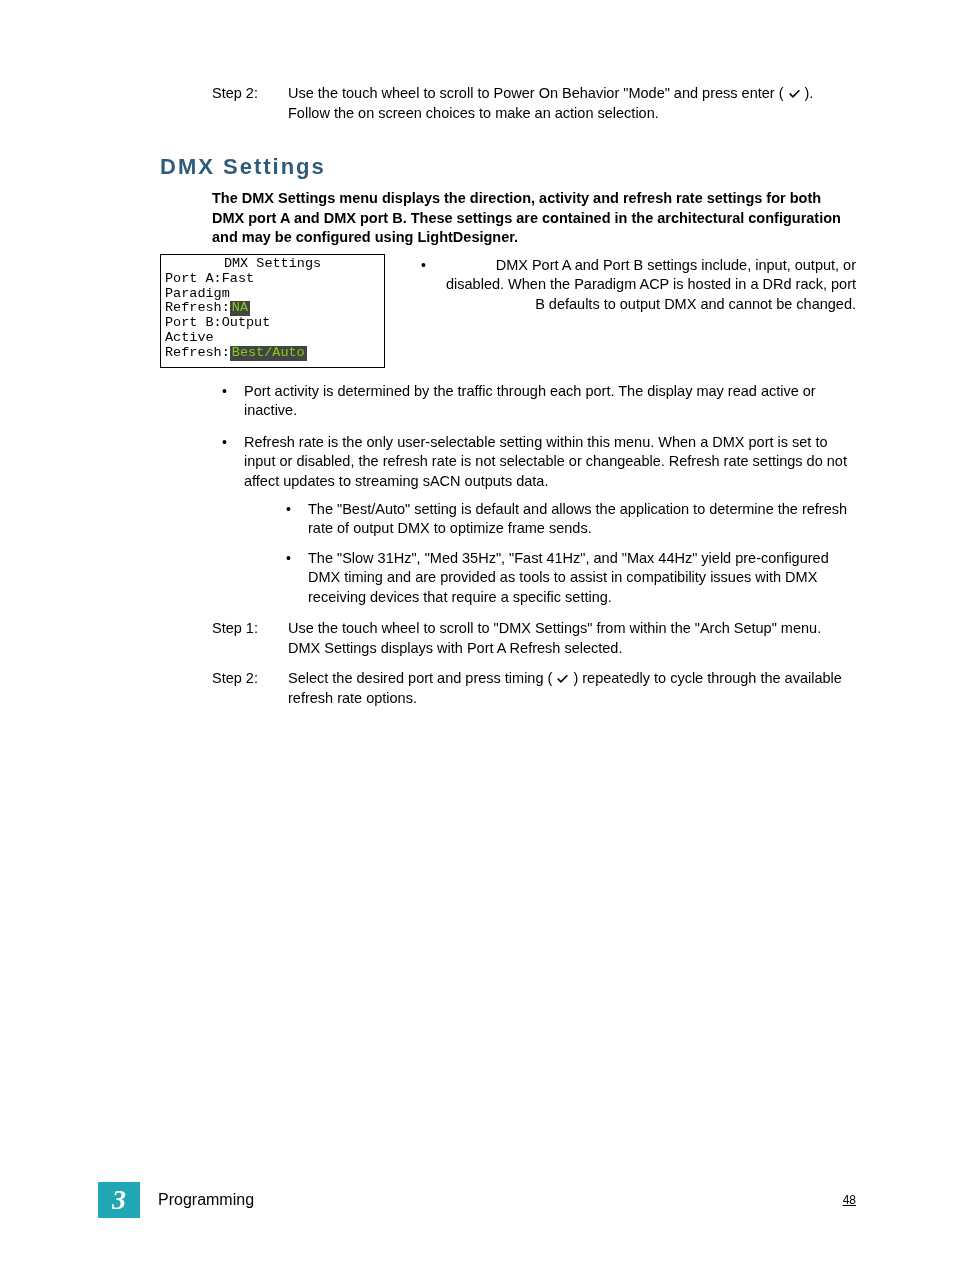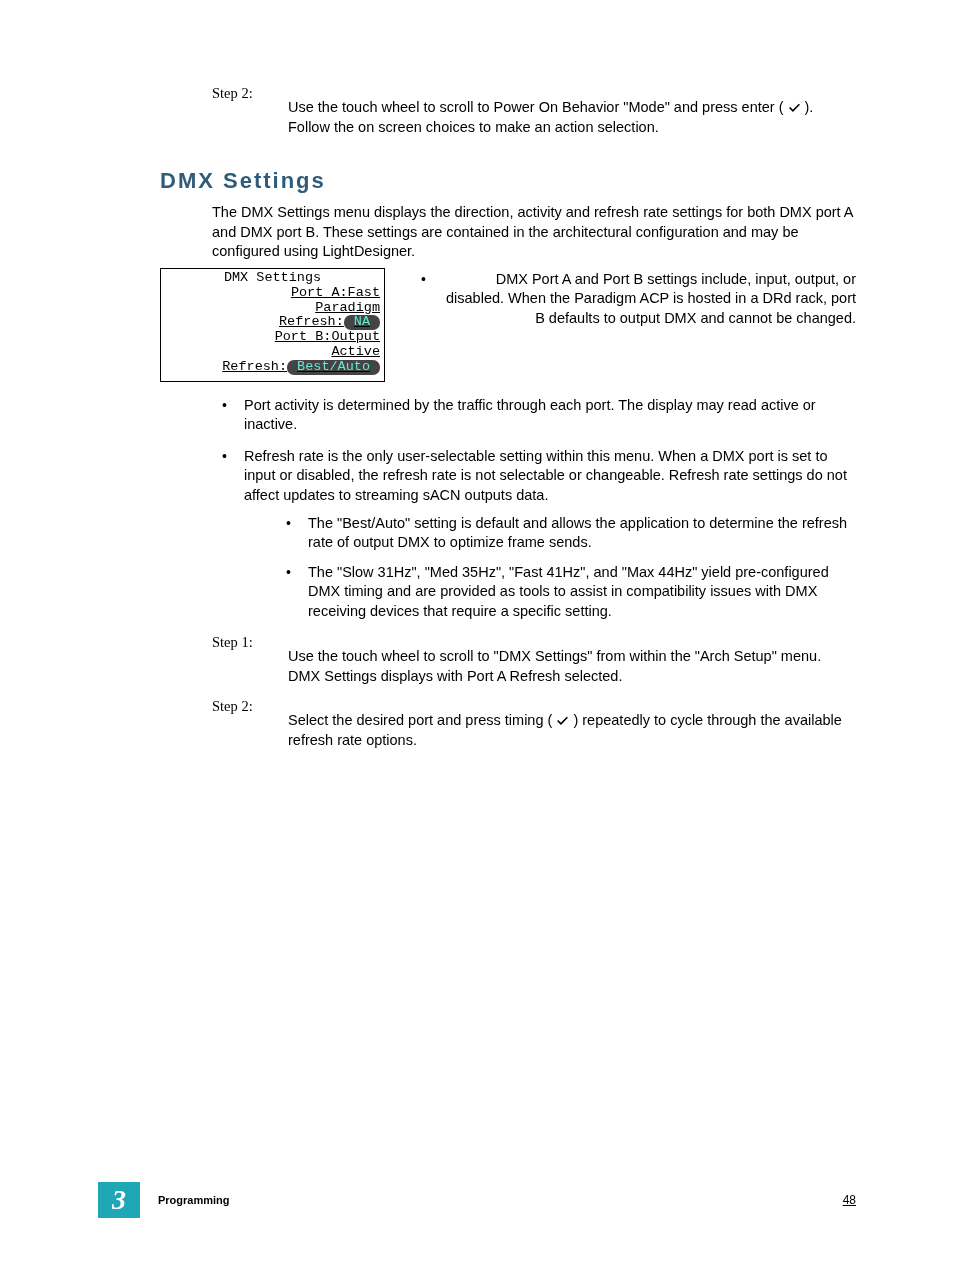--- a/index.html
+++ b/index.html
@@ -17,42 +17,41 @@
       padding: 84px 98px 0 160px;
     }
     .step-row {
       display: flex;
       margin-bottom: 6px;
       padding-left: 52px;
     }
     .step-label {
       width: 76px;
       flex-shrink: 0;
-      font-family: Liberation Serif, serif;
     }
     .step-text {
       flex: 1;
-      margin-top: 14px;
     }
     .check-icon {
       display: inline-block;
       vertical-align: middle;
     }
     h2 {
       font-family: Arial, Helvetica, sans-serif;
       font-weight: bold;
       font-size: 22px;
       color: #2f5c7a;
       letter-spacing: 2px;
       margin-top: 28px;
       margin-bottom: 8px;
       margin-left: 0;
     }
     .para {
       padding-left: 52px;
+      font-weight: bold;
     }
     .lcd-block-wrap {
       display: flex;
       gap: 26px;
       padding-left: 0;
       margin-top: 6px;
       margin-bottom: 14px;
     }
     .lcd-box {
       border: 1.5px solid #000;
@@ -62,32 +61,30 @@
       line-height: 1.1;
       padding: 2px 4px 6px 4px;
       flex-shrink: 0;
     }
     .lcd-title {
       text-align: center;
       padding-bottom: 0px;
     }
     .lcd-row {
       display: flex;
-      justify-content: flex-end;
+      justify-content: flex-start;
       white-space: pre;
-      text-decoration: underline;
     }
     .lcd-right {
       text-align: right;
     }
     .lcd-hl {
       background: #444;
-      color: #5eead4;
-      padding: 0 10px;
-      border-radius: 7px;
+      color: #84cc16;
+      padding: 0 2px;
     }
     .side-bullet {
       flex: 1;
       padding-top: 2px;
       text-align: right;
     }
     ul.bullets {
       list-style: none;
       padding-left: 52px;
       margin-bottom: 8px;
@@ -146,23 +143,22 @@
       font-weight: bold;
       font-style: italic;
       width: 42px;
       height: 36px;
       display: flex;
       align-items: center;
       justify-content: center;
       margin-right: 18px;
     }
     .footer-label {
-      font-size: 11px;
+      font-size: 16px;
       color: #000;
-      font-weight: bold;
     }
     .footer-page {
       margin-left: auto;
       font-size: 12px;
       text-decoration: underline;
     }
     svg.check {
       width: 13px;
       height: 11px;
       vertical-align: -1px;

